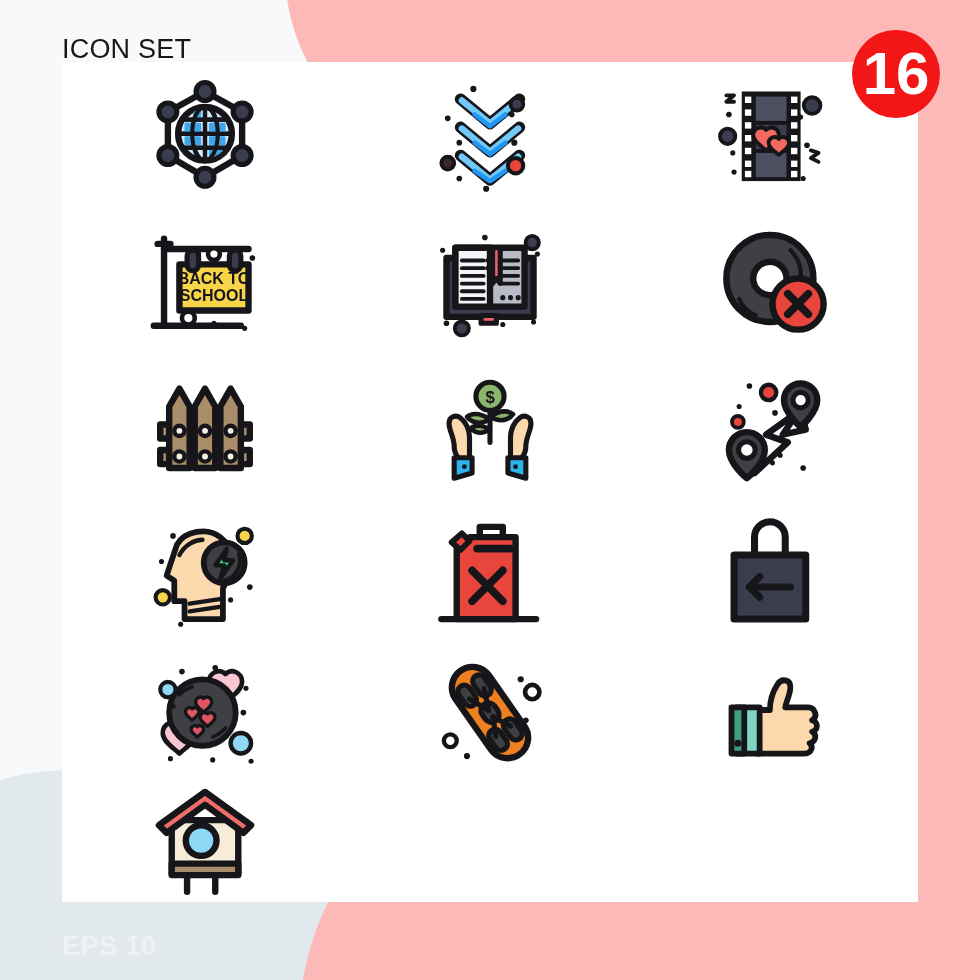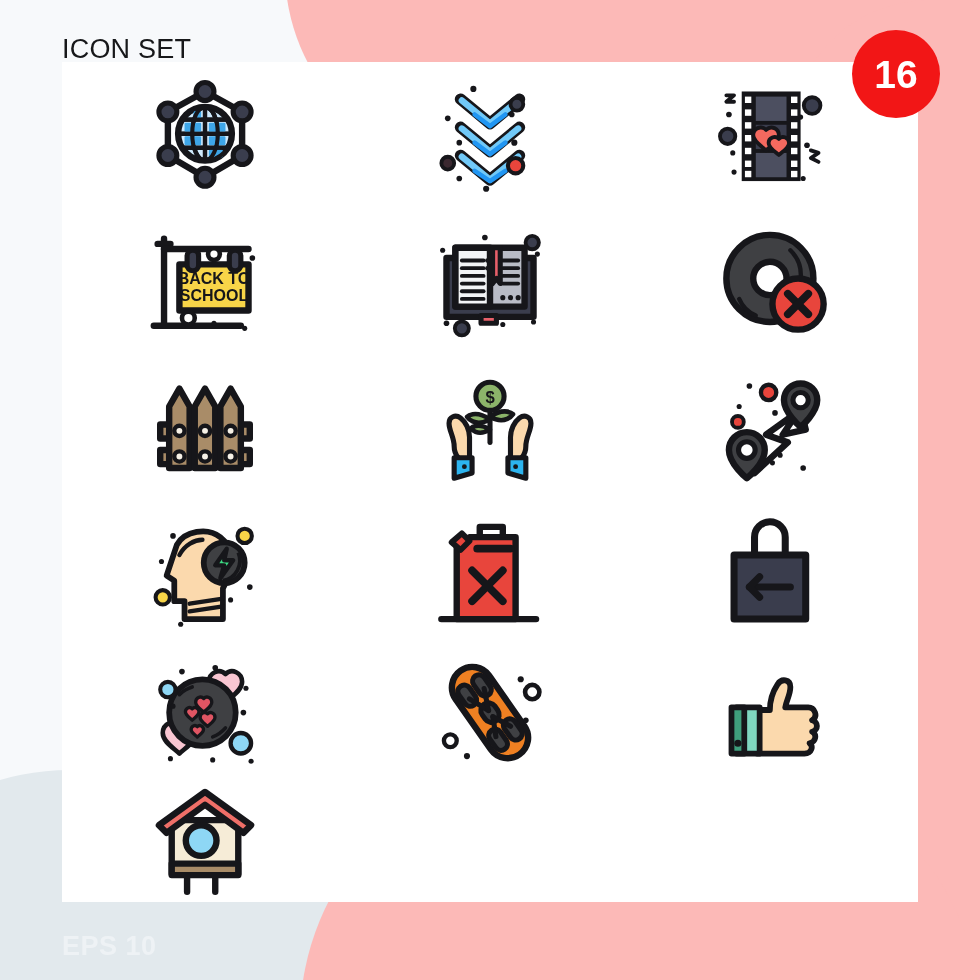--- a/index.html
+++ b/index.html
@@ -79,21 +79,21 @@
   }
   #count-badge {
     position: absolute;
     right: 40px;
     top: 18px;
     width: 88px;
     height: 88px;
     border-radius: 50%;
     background: #f21616;
     color: #ffffff;
-    font-size: 39px;
+    font-size: 60px;
     font-weight: bold;
     display: flex;
     align-items: center;
     justify-content: center;
     line-height: 1;
   }
 
   
   #icon-card {
     position: absolute;

